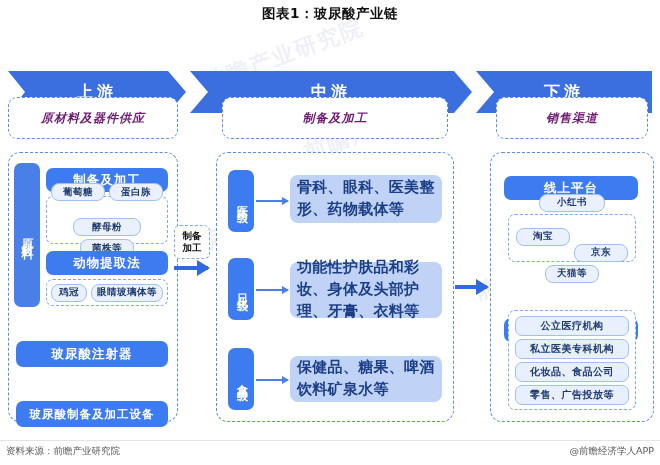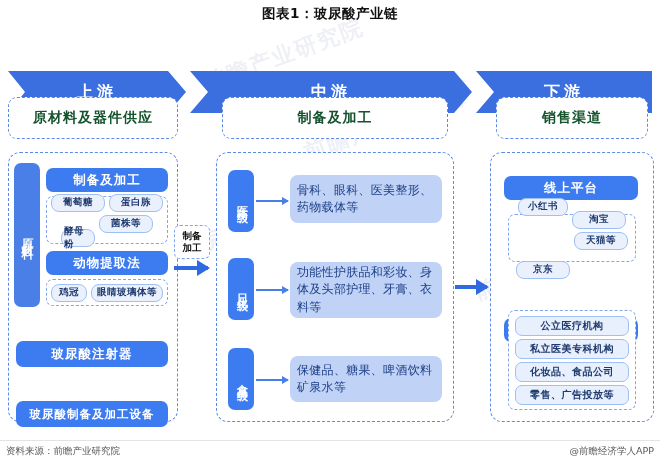--- a/index.html
+++ b/index.html
@@ -26,21 +26,21 @@
   .c1{left:0;width:178px;background:#3b6fe0;
       clip-path:polygon(0 0, 160px 0, 178px 50%, 160px 100%, 0 100%, 17px 50%);}
   .c2{left:182px;width:282px;background:#3b6fe0;
       clip-path:polygon(0 0, 264px 0, 282px 50%, 264px 100%, 0 100%, 18px 50%);}
   .c3{left:468px;width:176px;background:#3b6fe0;
       clip-path:polygon(0 0, 176px 0, 176px 100%, 0 100%, 18px 50%);}
   
   .colhead{
     position:absolute;border:1.3px dashed #5b8ae8;border-radius:9px;background:#fff;
     display:flex;align-items:center;justify-content:center;z-index:4;
-    font-size:14px;font-weight:bold;color:#14532d;letter-spacing:1px;
+    font-size:12px;font-weight:bold;color:#701a75;letter-spacing:1px;font-style:italic;
   }
   .colbody{
     position:absolute;border:1.3px dashed #5b8ae8;border-radius:12px;background:#fff;
     z-index:3;
   }
   
   .bluebar{
     position:absolute;background:#3d7bf0;border-radius:7px;color:#fff;
     display:flex;align-items:center;justify-content:center;
     font-size:12.5px;font-weight:bold;letter-spacing:1px;z-index:4;
@@ -64,21 +64,21 @@
   }
   
   .grade{
     position:absolute;background:#3d7bf0;border-radius:7px;color:#fff;z-index:4;
     display:flex;align-items:center;justify-content:center;
     font-size:11px;font-weight:bold;writing-mode:vertical-rl;letter-spacing:3px;
   }
   .content{
     position:absolute;background:#c0d2f6;border-radius:8px;color:#1b3f86;z-index:4;
     display:flex;align-items:center;
-    font-size:12px;font-weight:normal;line-height:1.45;
+    font-size:15px;font-weight:bold;line-height:1.45;
     padding:4px 7px;box-sizing:border-box;letter-spacing:.3px;
   }
   .larrow{position:absolute;z-index:5;height:2px;background:#4a7fe8;}
   .larrow::after{
     content:"";position:absolute;right:-1px;top:-3.5px;
     border-left:7px solid #4a7fe8;border-top:4.5px solid transparent;border-bottom:4.5px solid transparent;
   }
   
   .bigarrow{position:absolute;z-index:6;height:4px;background:#2f6ae0;}
   .bigarrow::after{
@@ -125,21 +125,21 @@
 
 <div class="colhead" style="left:8px;top:97px;width:168px;height:40px;">原材料及器件供应</div>
 <div class="colbody" style="left:8px;top:152px;width:168px;height:268px;"></div>
 
 <div class="vbar" style="left:14px;top:163px;width:26px;height:144px;">原材料</div>
 
 <div class="bluebar" style="left:46px;top:168px;width:122px;height:24px;">制备及加工</div>
 <div class="taggroup" style="left:46px;top:196px;width:122px;height:48px;">
   <div class="tag" style="width:54px;height:18px;">葡萄糖</div>
   <div class="tag" style="width:54px;height:18px;">蛋白胨</div>
-  <div class="tag" style="width:34px;height:18px;margin-top:14px;">酵母粉</div>
+  <div class="tag" style="width:68px;height:18px;margin-top:14px;">酵母粉</div>
   <div class="tag" style="width:54px;height:18px;">菌株等</div>
 </div>
 
 <div class="bluebar" style="left:46px;top:251px;width:122px;height:24px;">动物提取法</div>
 <div class="taggroup" style="left:46px;top:279px;width:122px;height:27px;">
   <div class="tag" style="width:36px;height:18px;">鸡冠</div>
   <div class="tag" style="width:72px;height:18px;border-radius:8px;">眼睛玻璃体等</div>
 </div>
 
 <div class="bluebar" style="left:16px;top:341px;width:152px;height:26px;">玻尿酸注射器</div>
@@ -166,21 +166,21 @@
 <div class="larrow" style="left:256px;top:379px;width:32px;"></div>
 <div class="content" style="left:290px;top:356px;width:152px;height:46px;">保健品、糖果、啤酒饮料矿泉水等</div>
 
 <div class="bigarrow" style="left:455px;top:285px;width:32px;"></div>
 
 <div class="colhead" style="left:496px;top:97px;width:150px;height:40px;">销售渠道</div>
 <div class="colbody" style="left:490px;top:152px;width:162px;height:268px;"></div>
 
 <div class="bluebar" style="left:504px;top:176px;width:134px;height:24px;">线上平台</div>
 <div class="taggroup" style="left:508px;top:214px;width:128px;height:48px;">
-  <div class="tag" style="width:50px;height:18px;text-align:center;">小红书</div>
+  <div class="tag" style="width:66px;height:18px;text-align:center;">小红书</div>
   <div class="tag" style="width:54px;height:18px;margin-top:13px;">淘宝</div>
   <div class="tag" style="width:54px;height:18px;margin-top:29px;">京东</div>
   <div class="tag" style="width:54px;height:18px;">天猫等</div>
 </div>
 
 <div class="bluebar" style="left:504px;top:272px;width:134px;height:24px;margin-top:46px;">线下平台</div>
 <div class="taggroup" style="left:508px;top:310px;width:128px;height:100px;flex-direction:column;flex-wrap:nowrap;gap:3px;padding:4px 6px;">
   <div class="listrow">公立医疗机构</div>
   <div class="listrow">私立医美专科机构</div>
   <div class="listrow">化妆品、食品公司</div>

